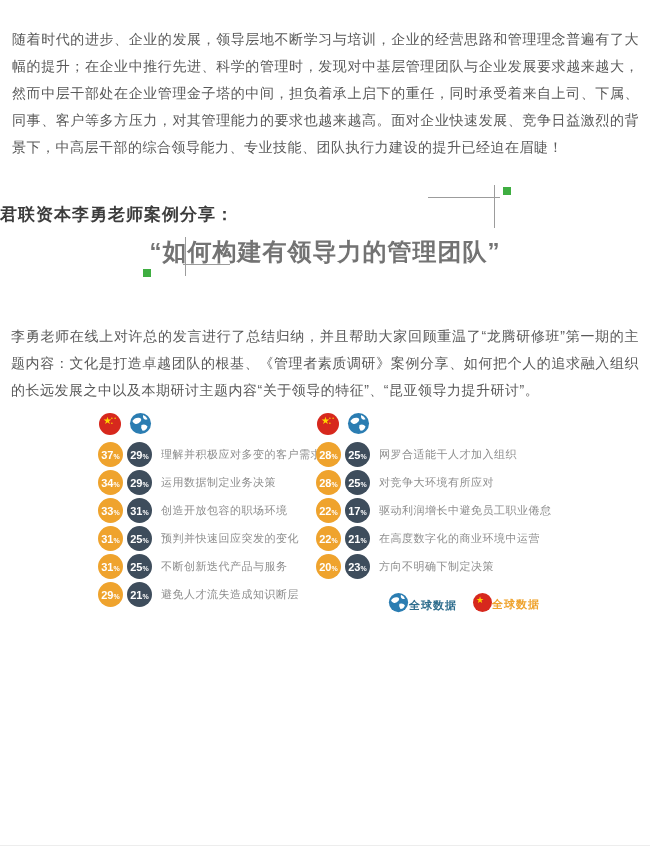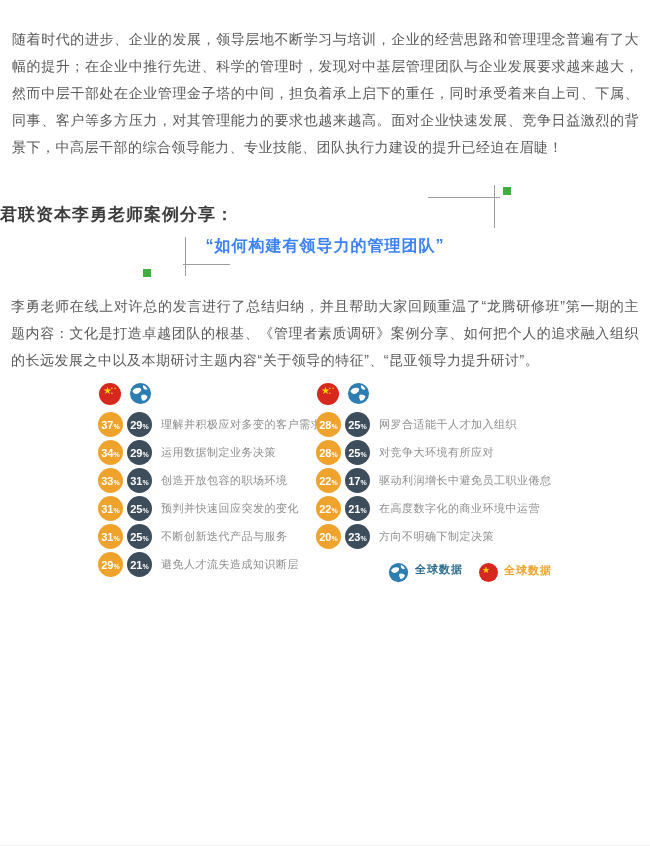--- a/index.html
+++ b/index.html
@@ -16,21 +16,21 @@
   }
   .para {
     padding: 0 11px;
     font-size: 14px;
     line-height: 27px;
     color: #595959;
     text-align: justify;
     letter-spacing: 0.5px;
   }
   .para.intro { margin-top: 26px; padding-left: 12px; }
-  .para.summary { }
+  .para.summary { margin-top: 30px; }
   .big-number {
     margin-top: 26px;
     text-align: center;
     font-size: 96px;
     line-height: 1;
     font-weight: 900;
     color: #161616;
     letter-spacing: 4px;
     font-family: "DejaVu Sans", "Liberation Sans", sans-serif;
   }
@@ -44,23 +44,23 @@
     top: 28px; left: 0; right: 40px;
     font-size: 17px;
     font-weight: bold;
     color: #3c3c3c;
     letter-spacing: 1px;
   }
   .title-line2 {
     position: absolute;
     top: 61px; left: 0; right: 0;
     text-align: center;
-    font-size: 16px;
-    font-weight: bold;
-    color: #3b82f6;
+    font-size: 24px;
+    font-weight: bold;
+    color: #737373;
     letter-spacing: 1px;
   }
   .mark-line { position: absolute; background: #9c9c9c; }
   .mark-square { position: absolute; width: 8px; height: 8px; background: #3fae41; }
   
   .tr-h { left: 428px; top: 22px; width: 72px; height: 1px; }
   .tr-v { left: 494px; top: 10px; width: 1px; height: 43px; }
   .tr-sq { left: 503px; top: 12px; }
   
   .bl-v { left: 185px; top: 62px; width: 1px; height: 39px; }
@@ -133,21 +133,21 @@
   .flag-icon.small { width: 19px; height: 19px; }
   .flag-icon.small .star { font-size: 9px; left: 3px; top: 0; }
   .globe-icon { display: inline-block; }
   .legend {
     position: absolute;
     left: 388px; top: 184px;
     display: flex;
     align-items: center;
     gap: 16px;
   }
-  .legend-item { display: flex; align-items: flex-start; gap: 6px; }
+  .legend-item { display: flex; align-items: flex-end; }
   .legend-label { font-size: 11px; font-weight: bold; letter-spacing: 1px; }
   .legend-label.global { color: #2e6d8d; }
   .legend-label.china { color: #efa32d; }
 </style>
 </head>
 <body>
 
 <svg width="0" height="0" style="position:absolute">
   <defs>
     <g id="globe-def">

